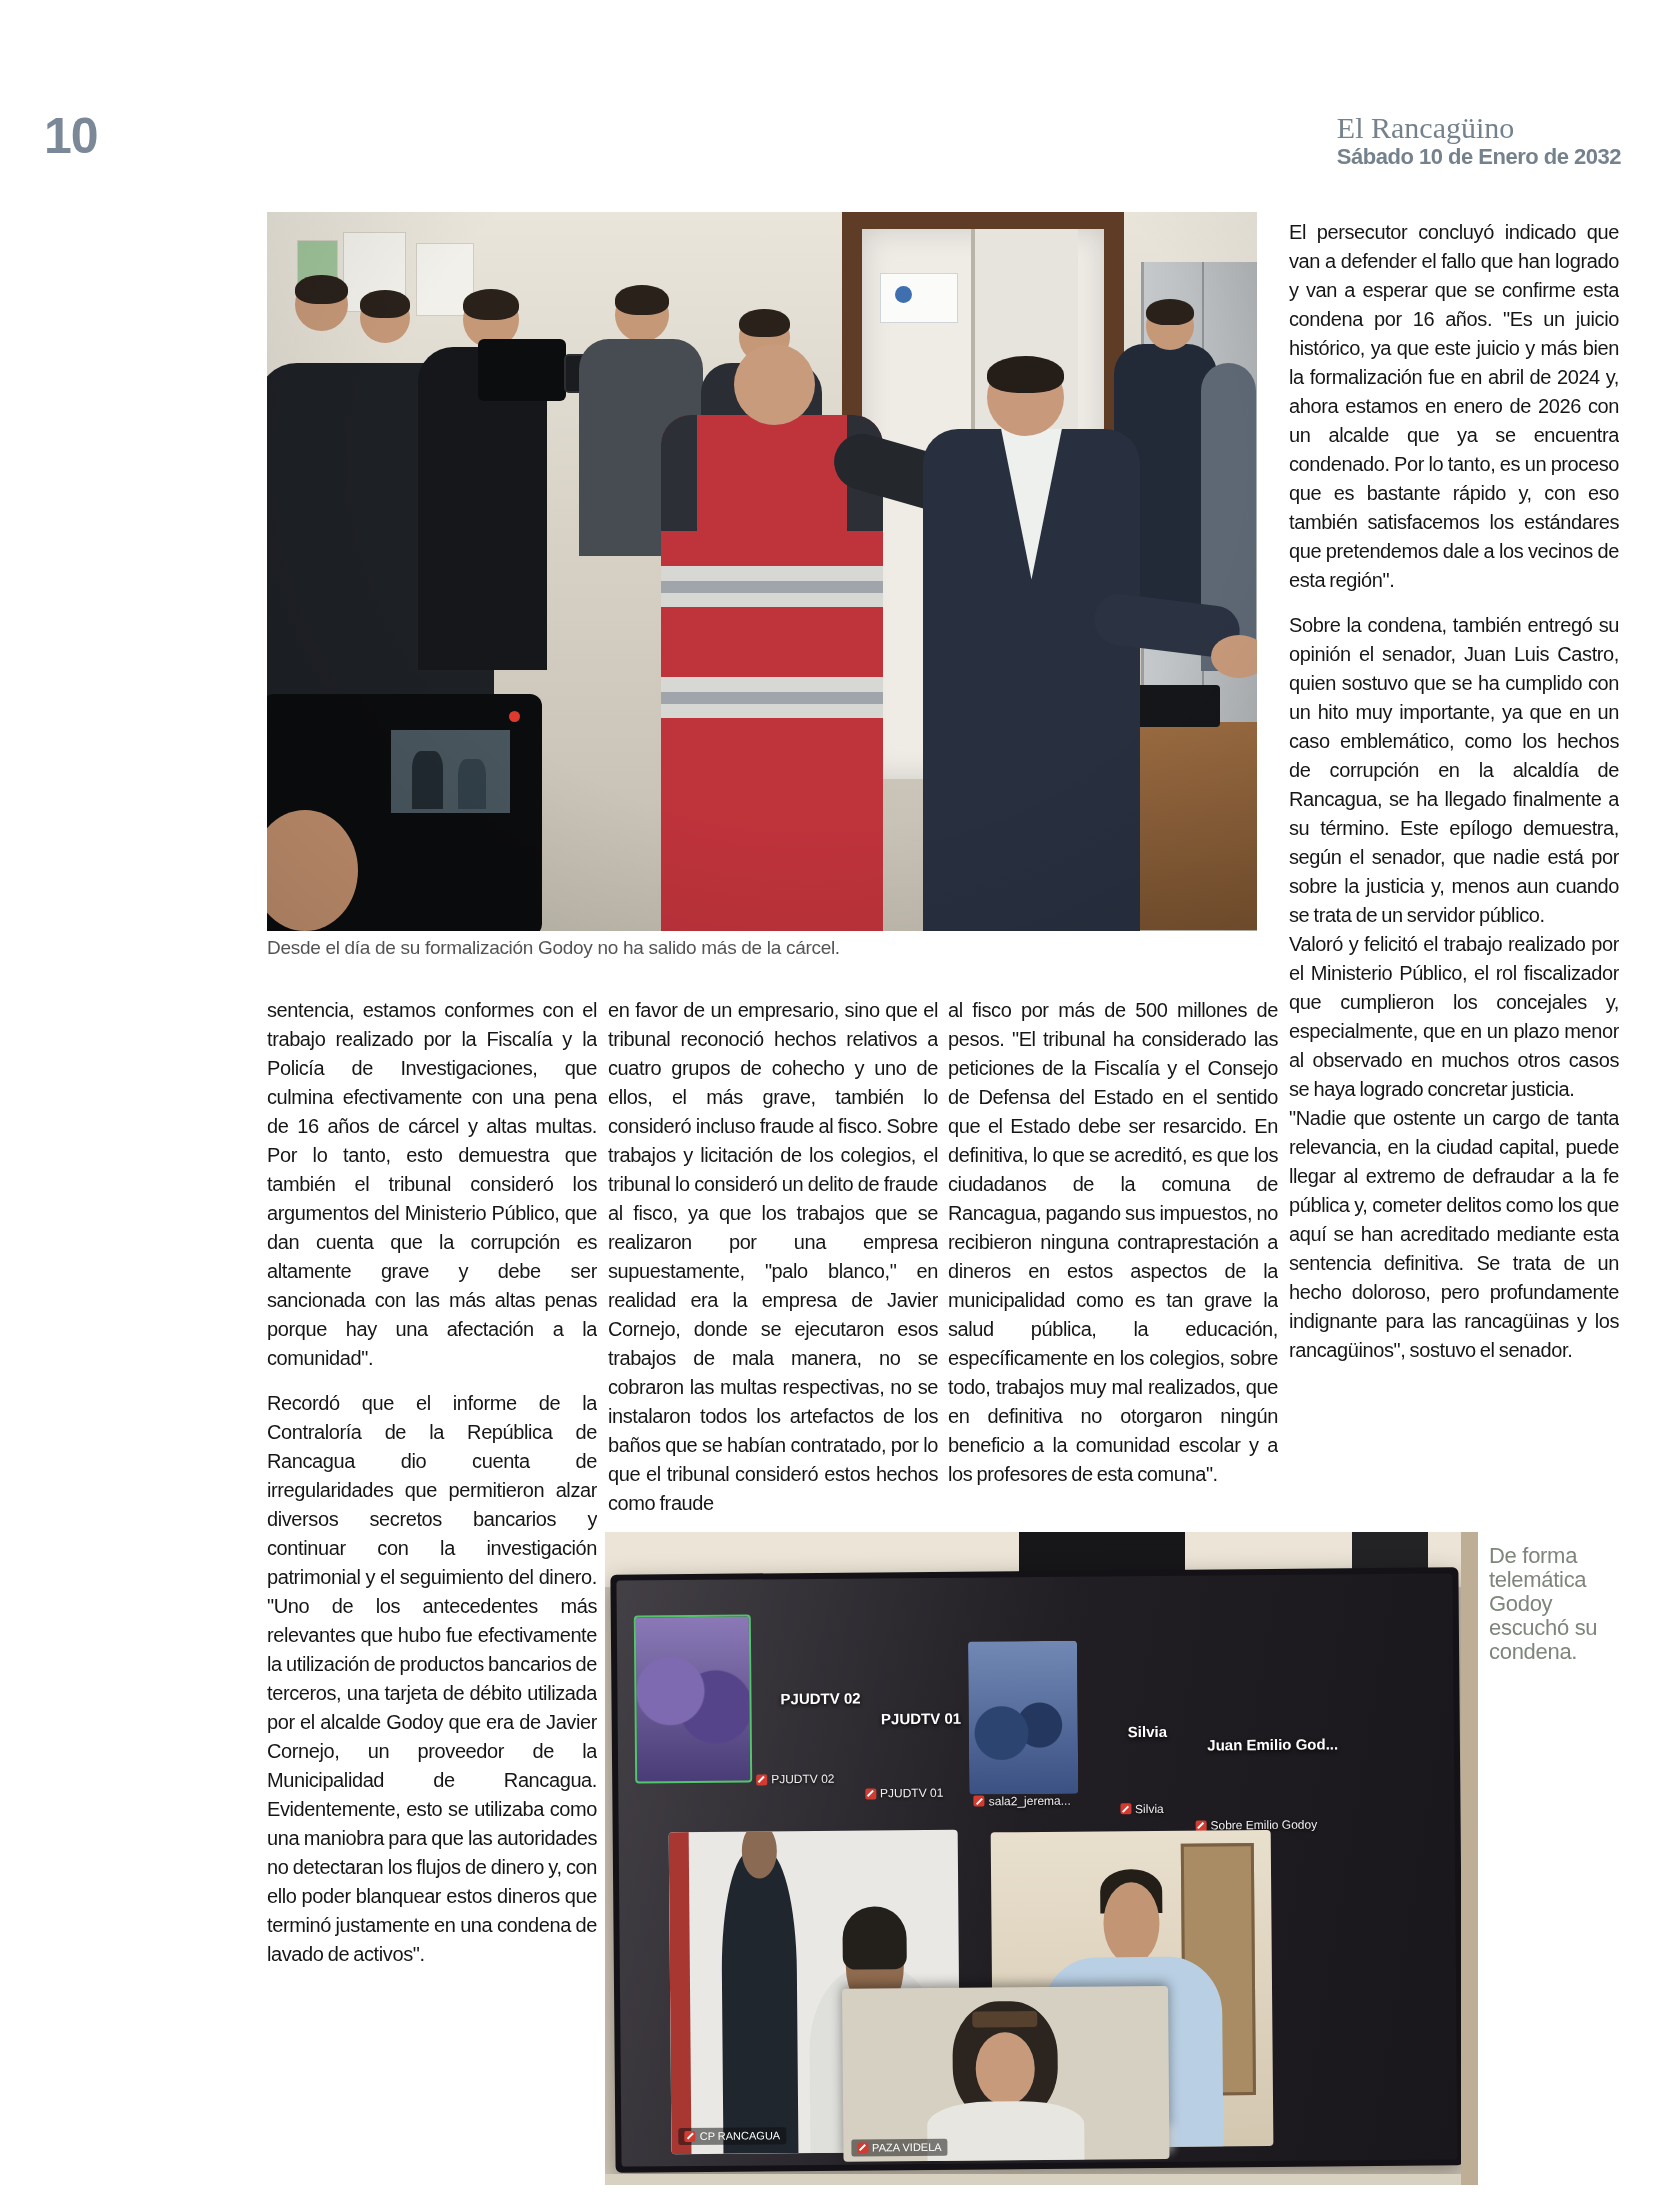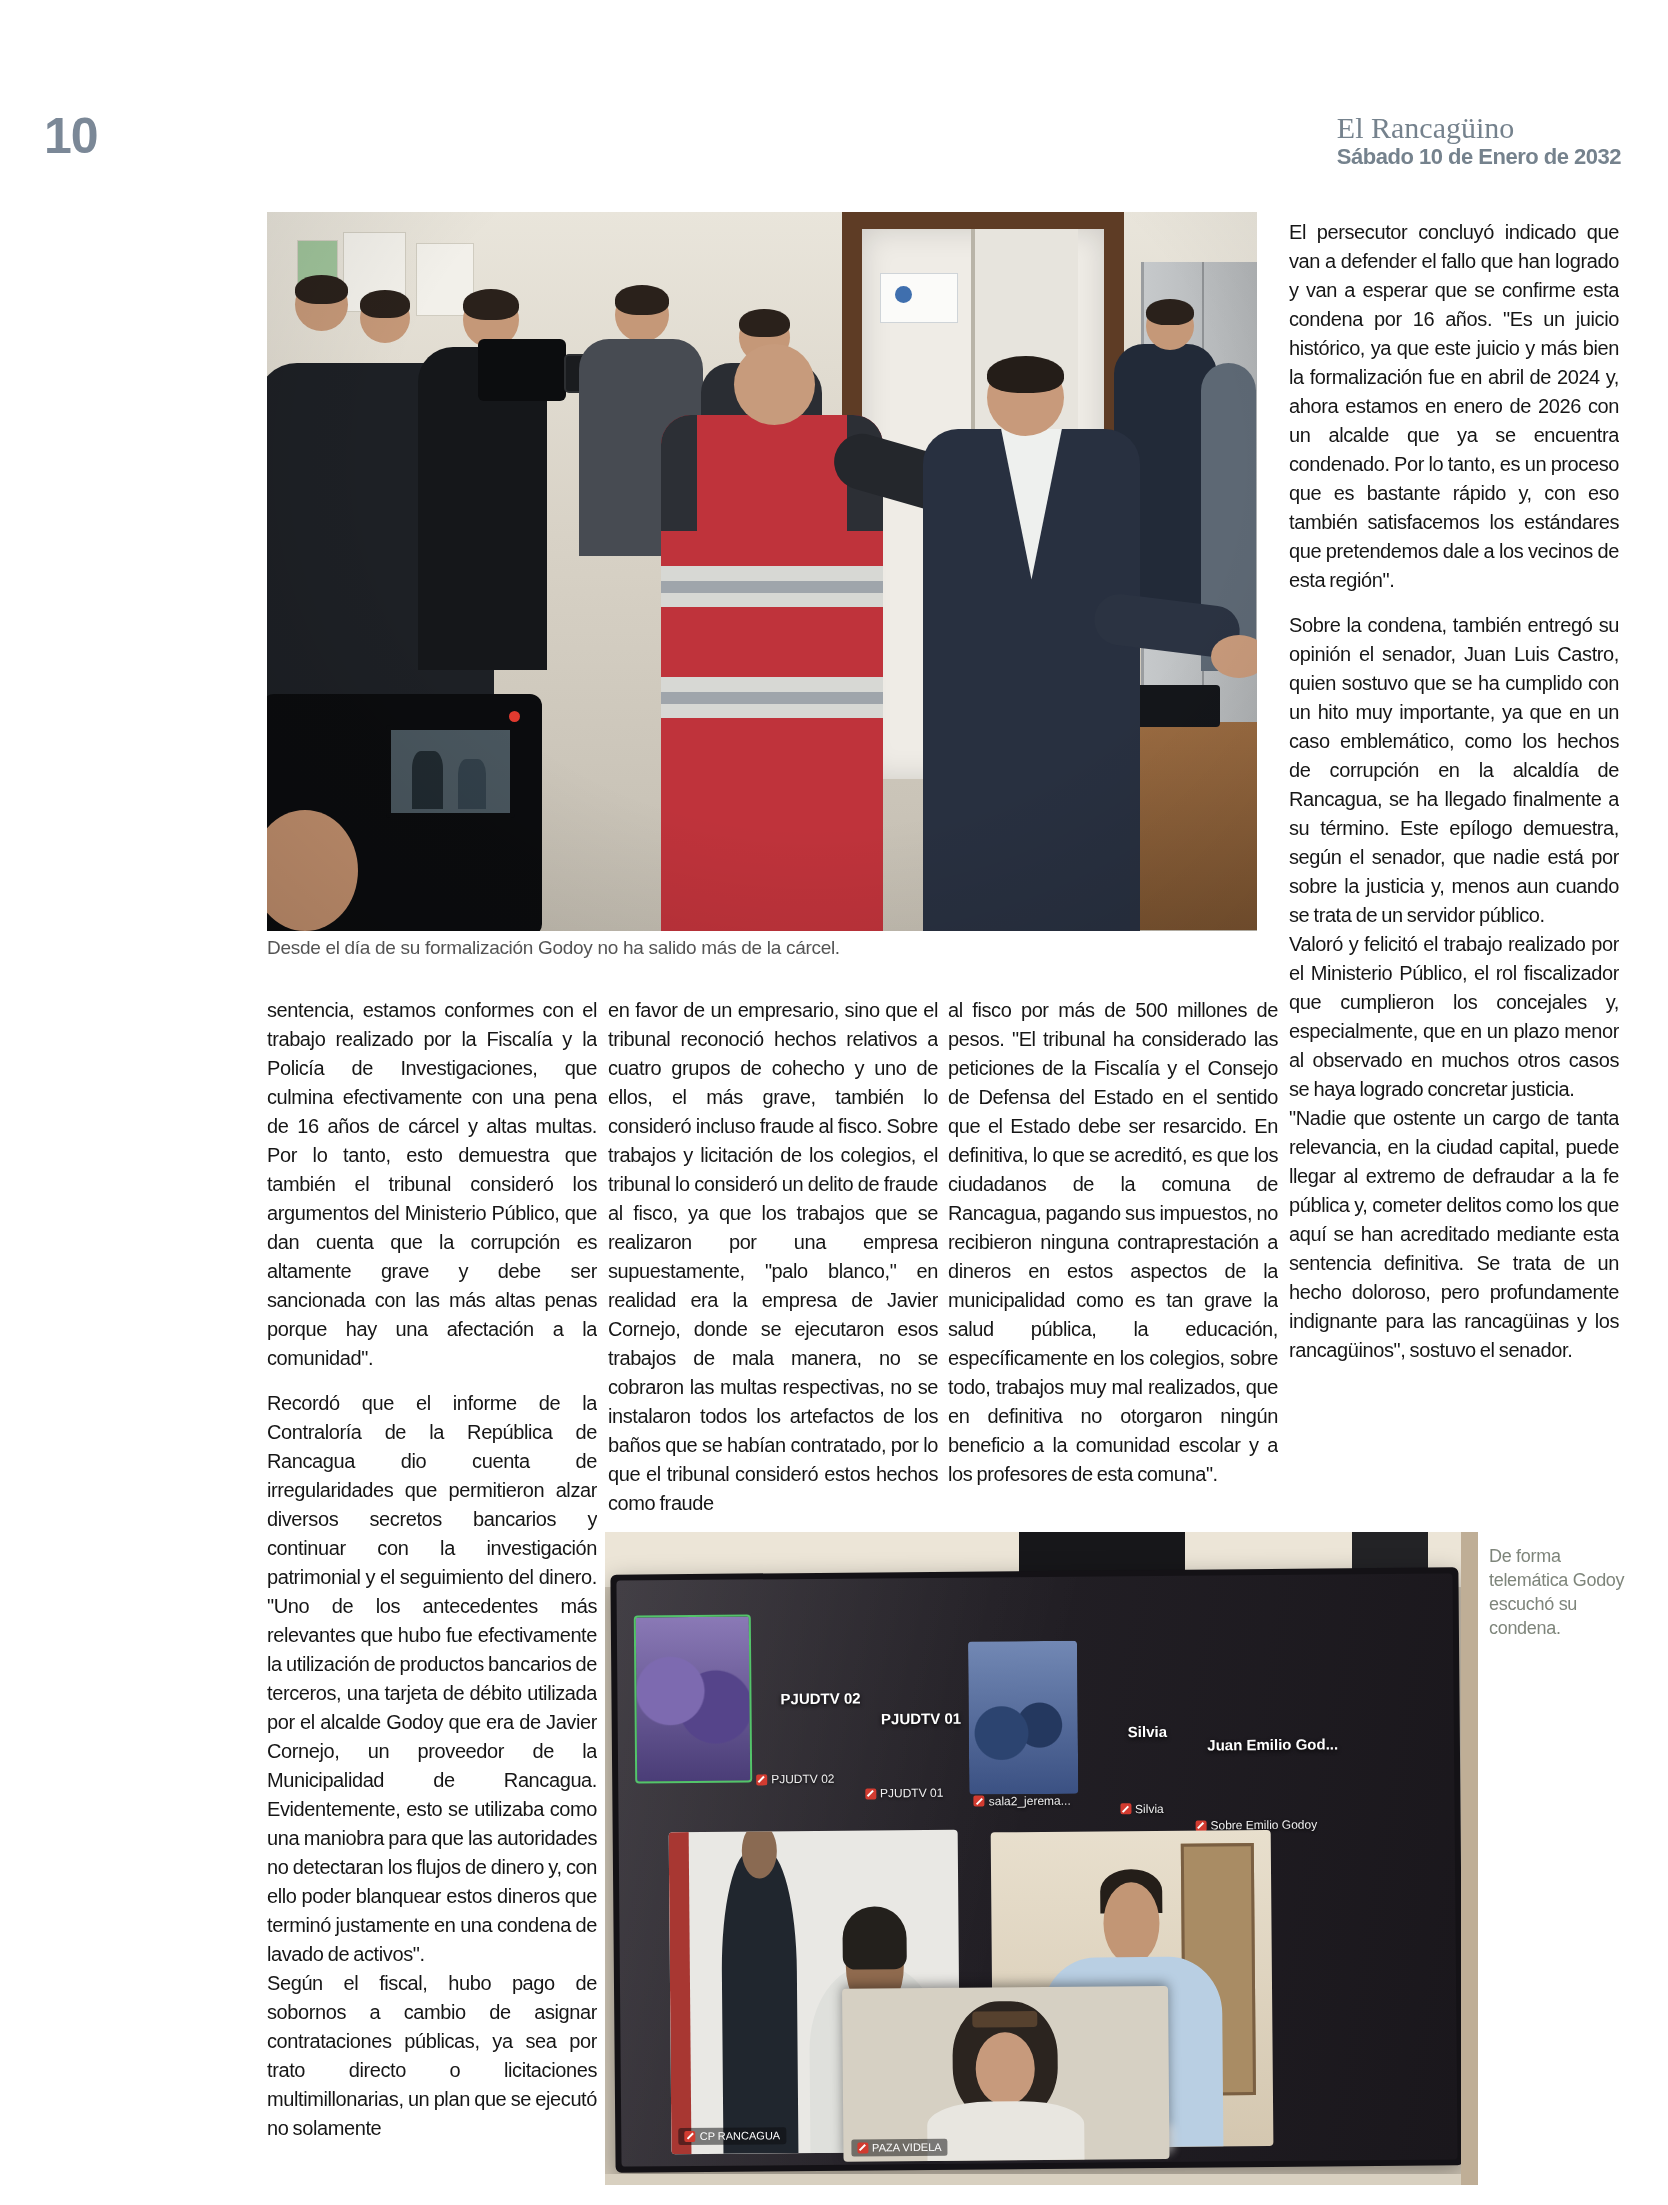--- a/index.html
+++ b/index.html
@@ -18,21 +18,21 @@
        letter-spacing:-0.4px;word-spacing:-1px;hyphens:auto;-webkit-hyphens:auto;overflow:hidden;}
   .col p{margin:0;}
   .col p.gap-before{margin-top:16px;}
   .col1{left:267px;top:996px;height:1203px;}
   .col2{left:608px;top:996px;height:527px;}
   .col3{left:948px;top:996px;height:527px;}
   .col4{left:1289px;top:218px;height:1289px;}
 
   .caption-top{position:absolute;left:267px;top:937px;width:990px;font-size:19px;
                color:#545454;letter-spacing:-0.3px;}
-  .caption-bottom{position:absolute;left:1489px;top:1544px;width:144px;font-size:18px;
+  .caption-bottom{position:absolute;left:1489px;top:1544px;width:144px;font-size:22px;
                   line-height:24px;color:#7e857b;letter-spacing:-0.3px;}
 
   
   .photo1{position:absolute;left:267px;top:212px;width:990px;height:719px;overflow:hidden;
           background:linear-gradient(180deg,#e9e5db 0%,#d8d2c6 45%,#c3bdb1 100%);}
   .abs{position:absolute;}
   .poster{background:#f2f0ea;border:1.5px solid #d0ccc0;}
   .poster.green{background:#9fc39a;}
   .doorway{left:575px;top:0;width:242px;height:550px;background:#efece6;
            border-left:20px solid #5e3c25;border-right:20px solid #5e3c25;border-top:17px solid #5e3c25;
@@ -211,21 +211,20 @@
     <div class="abs hand" style="left:-15px;top:598px;width:106px;height:121px;background:#c18f6d;"></div>
 
     <div class="abs photo-shade"></div>
   </div>
 
   <div class="caption-top">Desde el día de su formalización Godoy no ha salido más de la cárcel.</div>
 
   <div class="col col1">
     <p>sentencia, estamos conformes con el trabajo realizado por la Fiscalía y la Policía de Investigaciones, que culmina efectivamente con una pena de 16 años de cárcel y altas multas. Por lo tanto, esto demuestra que también el tribunal consideró los argumentos del Ministerio Público, que dan cuenta que la corrupción es altamente grave y debe ser sancionada con las más altas penas porque hay una afectación a la comunidad".</p>
     <p class="gap-before">Recordó que el informe de la Contraloría de la República de Rancagua dio cuenta de irregularidades que permitieron alzar diversos secretos bancarios y continuar con la investigación patrimonial y el seguimiento del dinero. "Uno de los antecedentes más relevantes que hubo fue efectivamente la utilización de productos bancarios de terceros, una tarjeta de débito utilizada por el alcalde Godoy que era de Javier Cornejo, un proveedor de la Municipalidad de Rancagua. Evidentemente, esto se utilizaba como una maniobra para que las autoridades no detectaran los flujos de dinero y, con ello poder blanquear estos dineros que terminó justamente en una condena de lavado de activos".</p>
-    <p>Según el fiscal, hubo pago de sobornos a cambio de asignar contrataciones públicas, ya sea por trato directo o licitaciones multimillonarias, un plan que se ejecutó no solamente</p>
   </div>
   <div class="col col2">
     <p>en favor de un empresario, sino que el tribunal reconoció hechos relativos a cuatro grupos de cohecho y uno de ellos, el más grave, también lo consideró incluso fraude al fisco. Sobre trabajos y licitación de los colegios, el tribunal lo consideró un delito de fraude al fisco, ya que los trabajos que se realizaron por una empresa supuestamente, "palo blanco," en realidad era la empresa de Javier Cornejo, donde se ejecutaron esos trabajos de mala manera, no se cobraron las multas respectivas, no se instalaron todos los artefactos de los baños que se habían contratado, por lo que el tribunal consideró estos hechos como fraude</p>
   </div>
   <div class="col col3">
     <p>al fisco por más de 500 millones de pesos. "El tribunal ha considerado las peticiones de la Fiscalía y el Consejo de Defensa del Estado en el sentido que el Estado debe ser resarcido. En definitiva, lo que se acreditó, es que los ciudadanos de la comuna de Rancagua, pagando sus impuestos, no recibieron ninguna contraprestación a dineros en estos aspectos de la municipalidad como es tan grave la salud pública, la educación, específicamente en los colegios, sobre todo, trabajos muy mal realizados, que en definitiva no otorgaron ningún beneficio a la comunidad escolar y a los profesores de esta comuna".</p>
   </div>
   <div class="col col4">
     <p>El persecutor concluyó indicado que van a defender el fallo que han logrado y van a esperar que se confirme esta condena por 16 años. "Es un juicio histórico, ya que este juicio y más bien la formalización fue en abril de 2024 y, ahora estamos en enero de 2026 con un alcalde que ya se encuentra condenado. Por lo tanto, es un proceso que es bastante rápido y, con eso también satisfacemos los estándares que pretendemos dale a los vecinos de esta región".</p>
     <p class="gap-before">Sobre la condena, también entregó su opinión el senador, Juan Luis Castro, quien sostuvo que se ha cumplido con un hito muy importante, ya que en un caso emblemático, como los hechos de corrupción en la alcaldía de Rancagua, se ha llegado finalmente a su término. Este epílogo demuestra, según el senador, que nadie está por sobre la justicia y, menos aun cuando se trata de un servidor público.</p>

